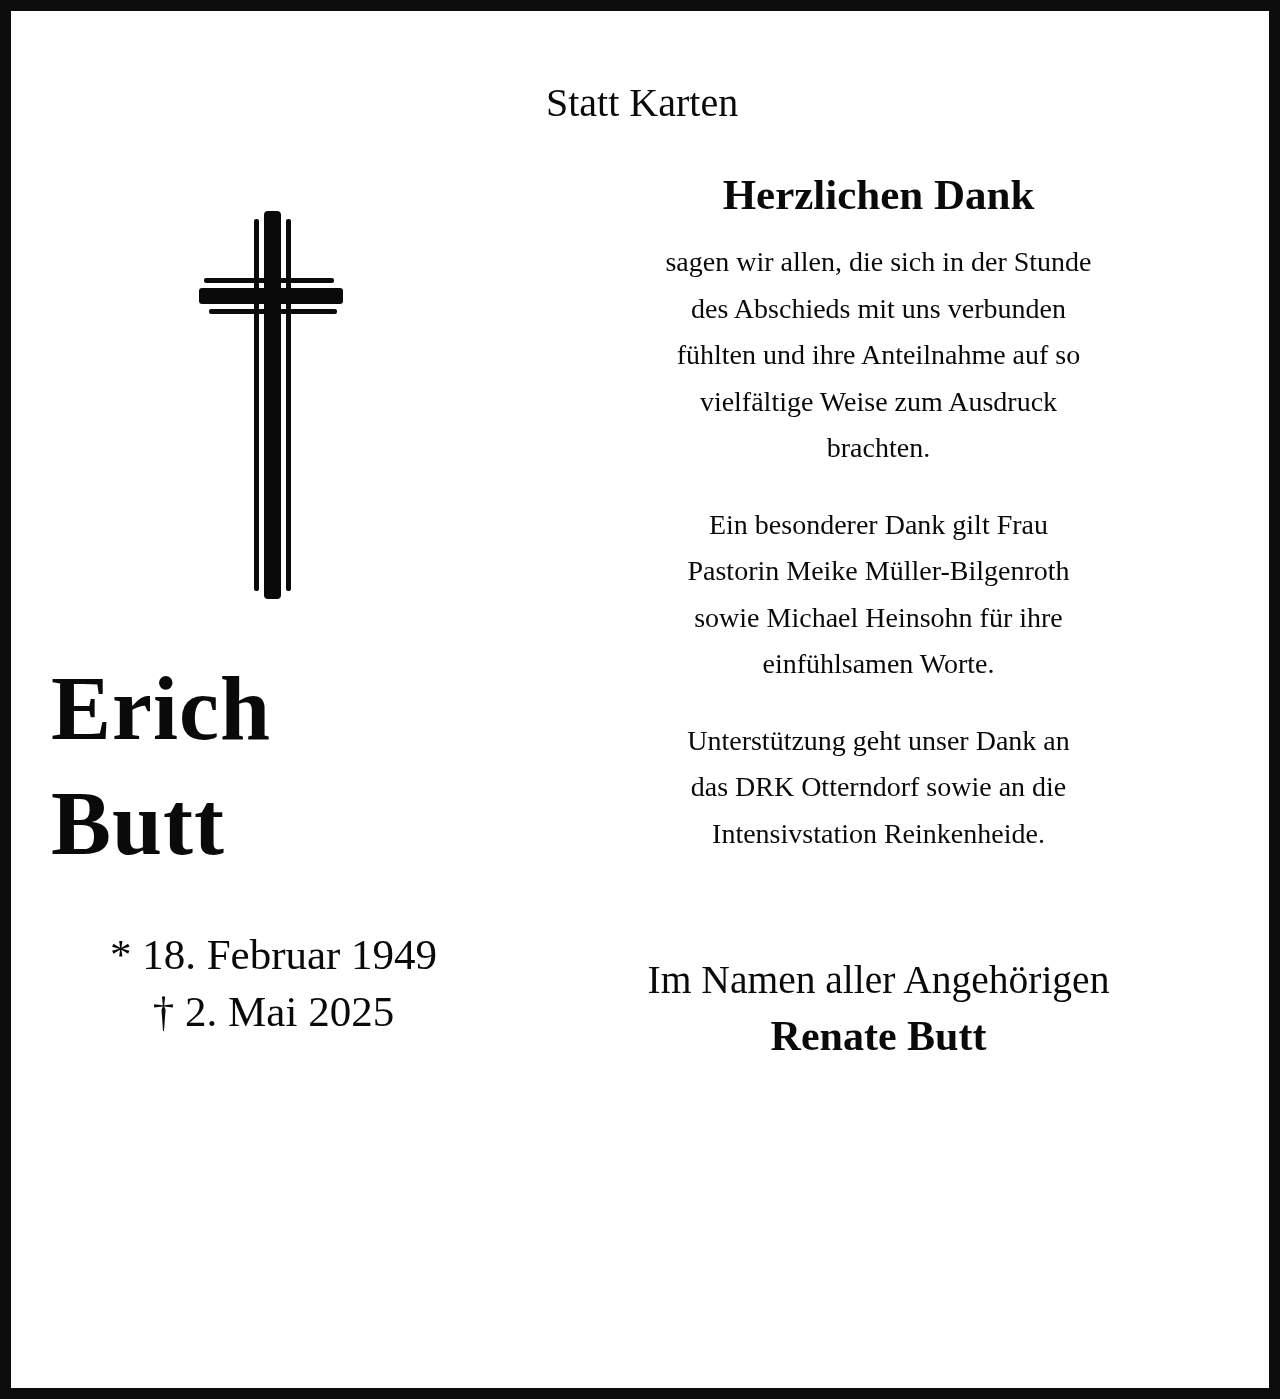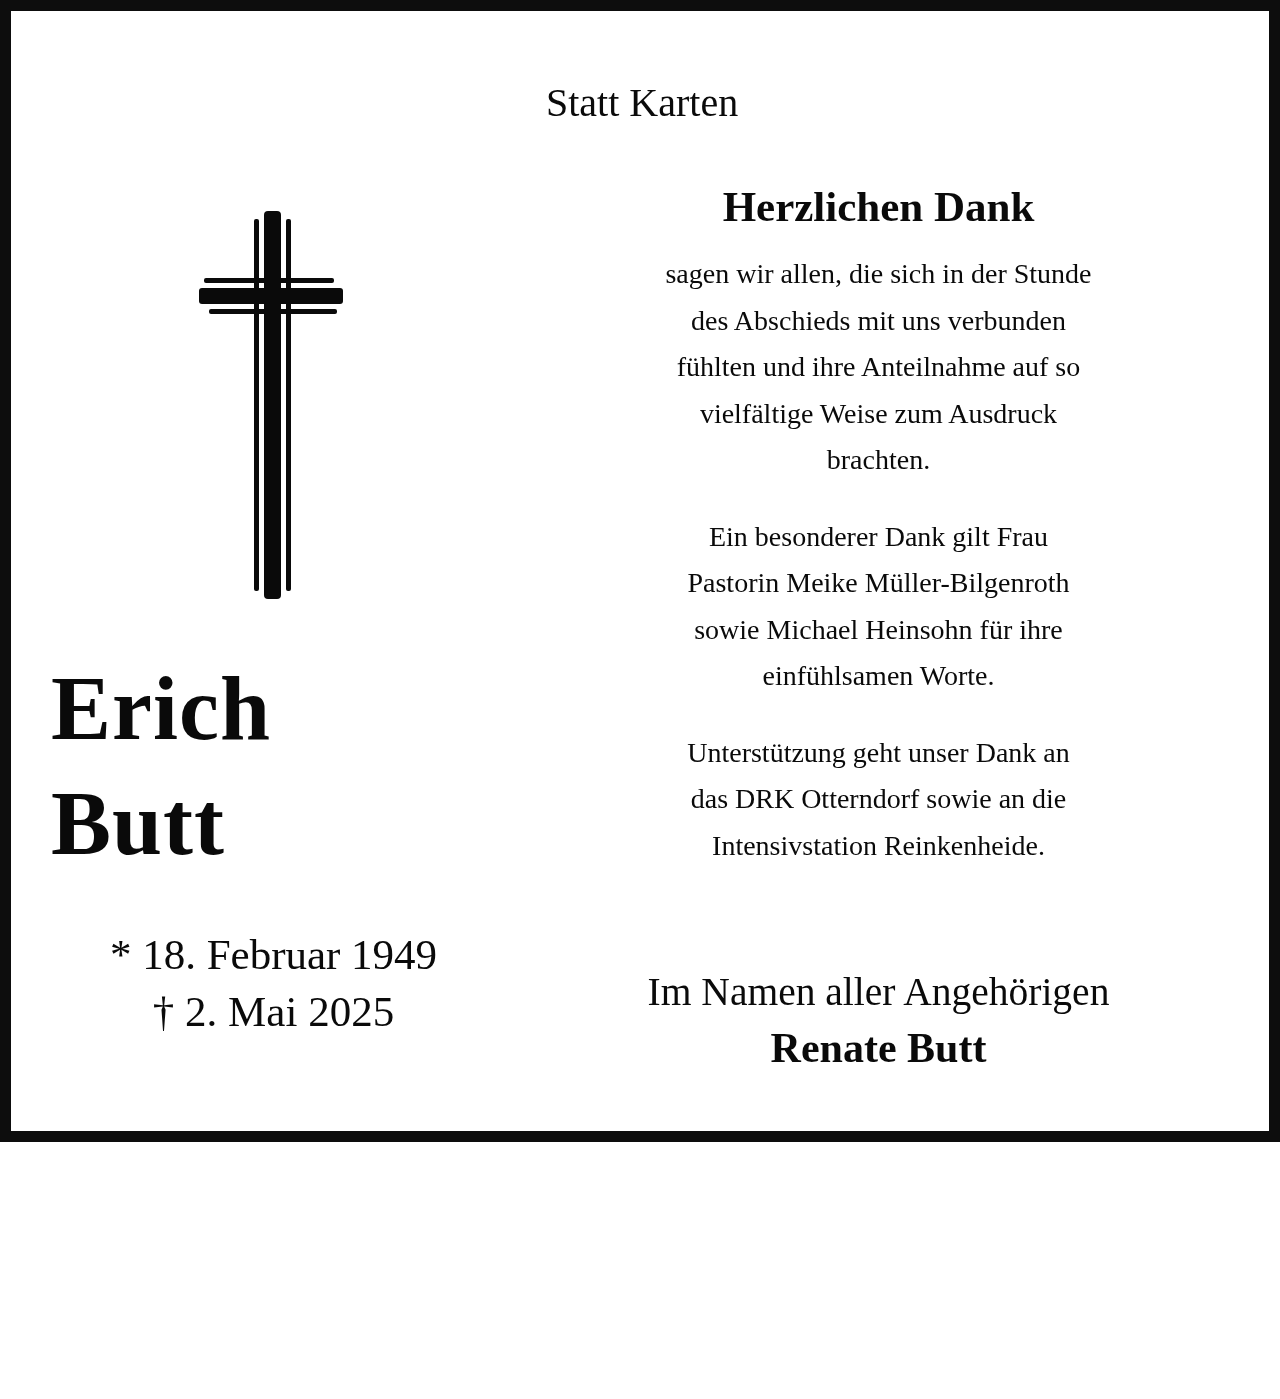--- a/index.html
+++ b/index.html
@@ -7,21 +7,21 @@
   body {
     width: 1280px; height: 1399px;
     font-family: "Liberation Serif", "DejaVu Serif", serif;
     color: #0a0a0a;
     position: relative;
     overflow: hidden;
   }
   .page {
     position: absolute;
     left: 0; top: 0;
-    width: 1280px; height: 1142px;
+    width: 1280px; height: 1399px;
     background: #ffffff;
     border: 11px solid #0d0d0d;
   }
   .statt-karten {
     position: absolute;
     left: 535px; top: 68px;
     font-size: 40px;
     white-space: nowrap;
   }
   
@@ -52,21 +52,21 @@
   .place-date {
     position: absolute;
     left: 73px; top: 1356px;
     font-size: 32px;
     white-space: nowrap;
     margin-top: 28px;
   }
   
   .right-col {
     position: absolute;
-    left: 515px; top: 172px; width: 705px;
+    left: 515px; top: 160px; width: 705px;
     text-align: center;
   }
   .thanks-heading {
     font-size: 43px;
     font-weight: bold;
     line-height: 48px;
     margin-bottom: 20px;
   }
   .para {
     font-size: 28px;

